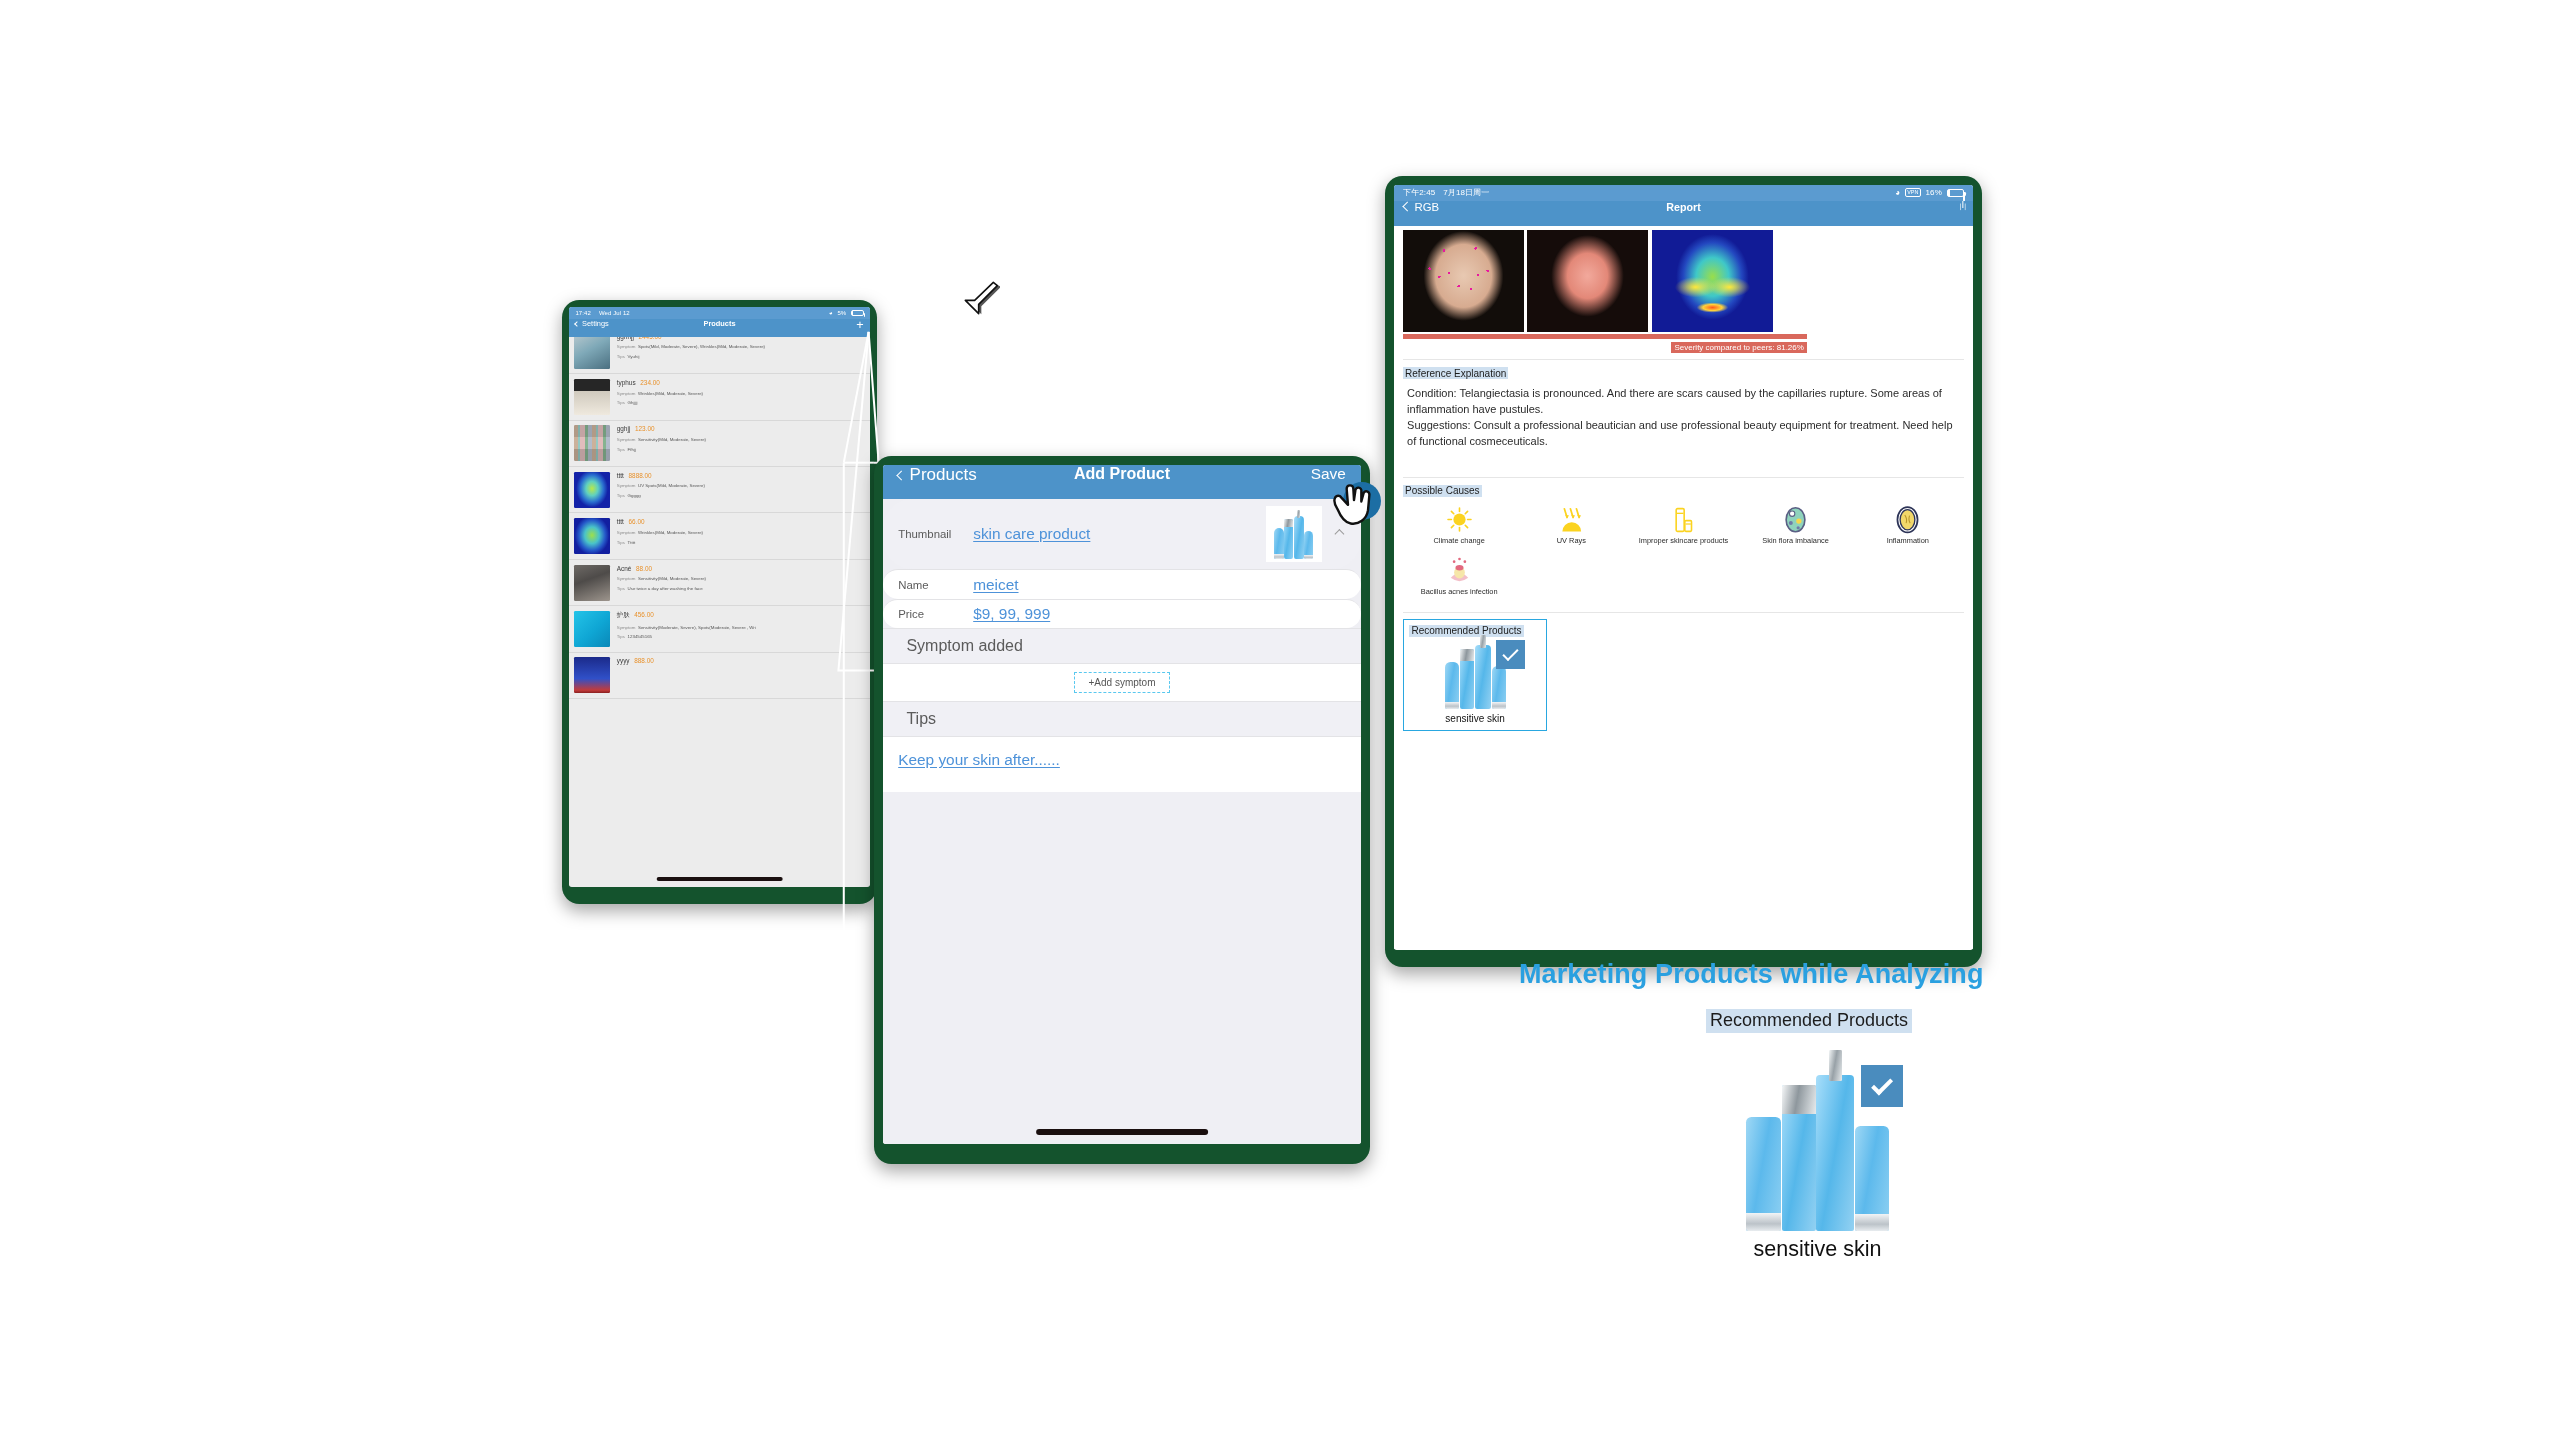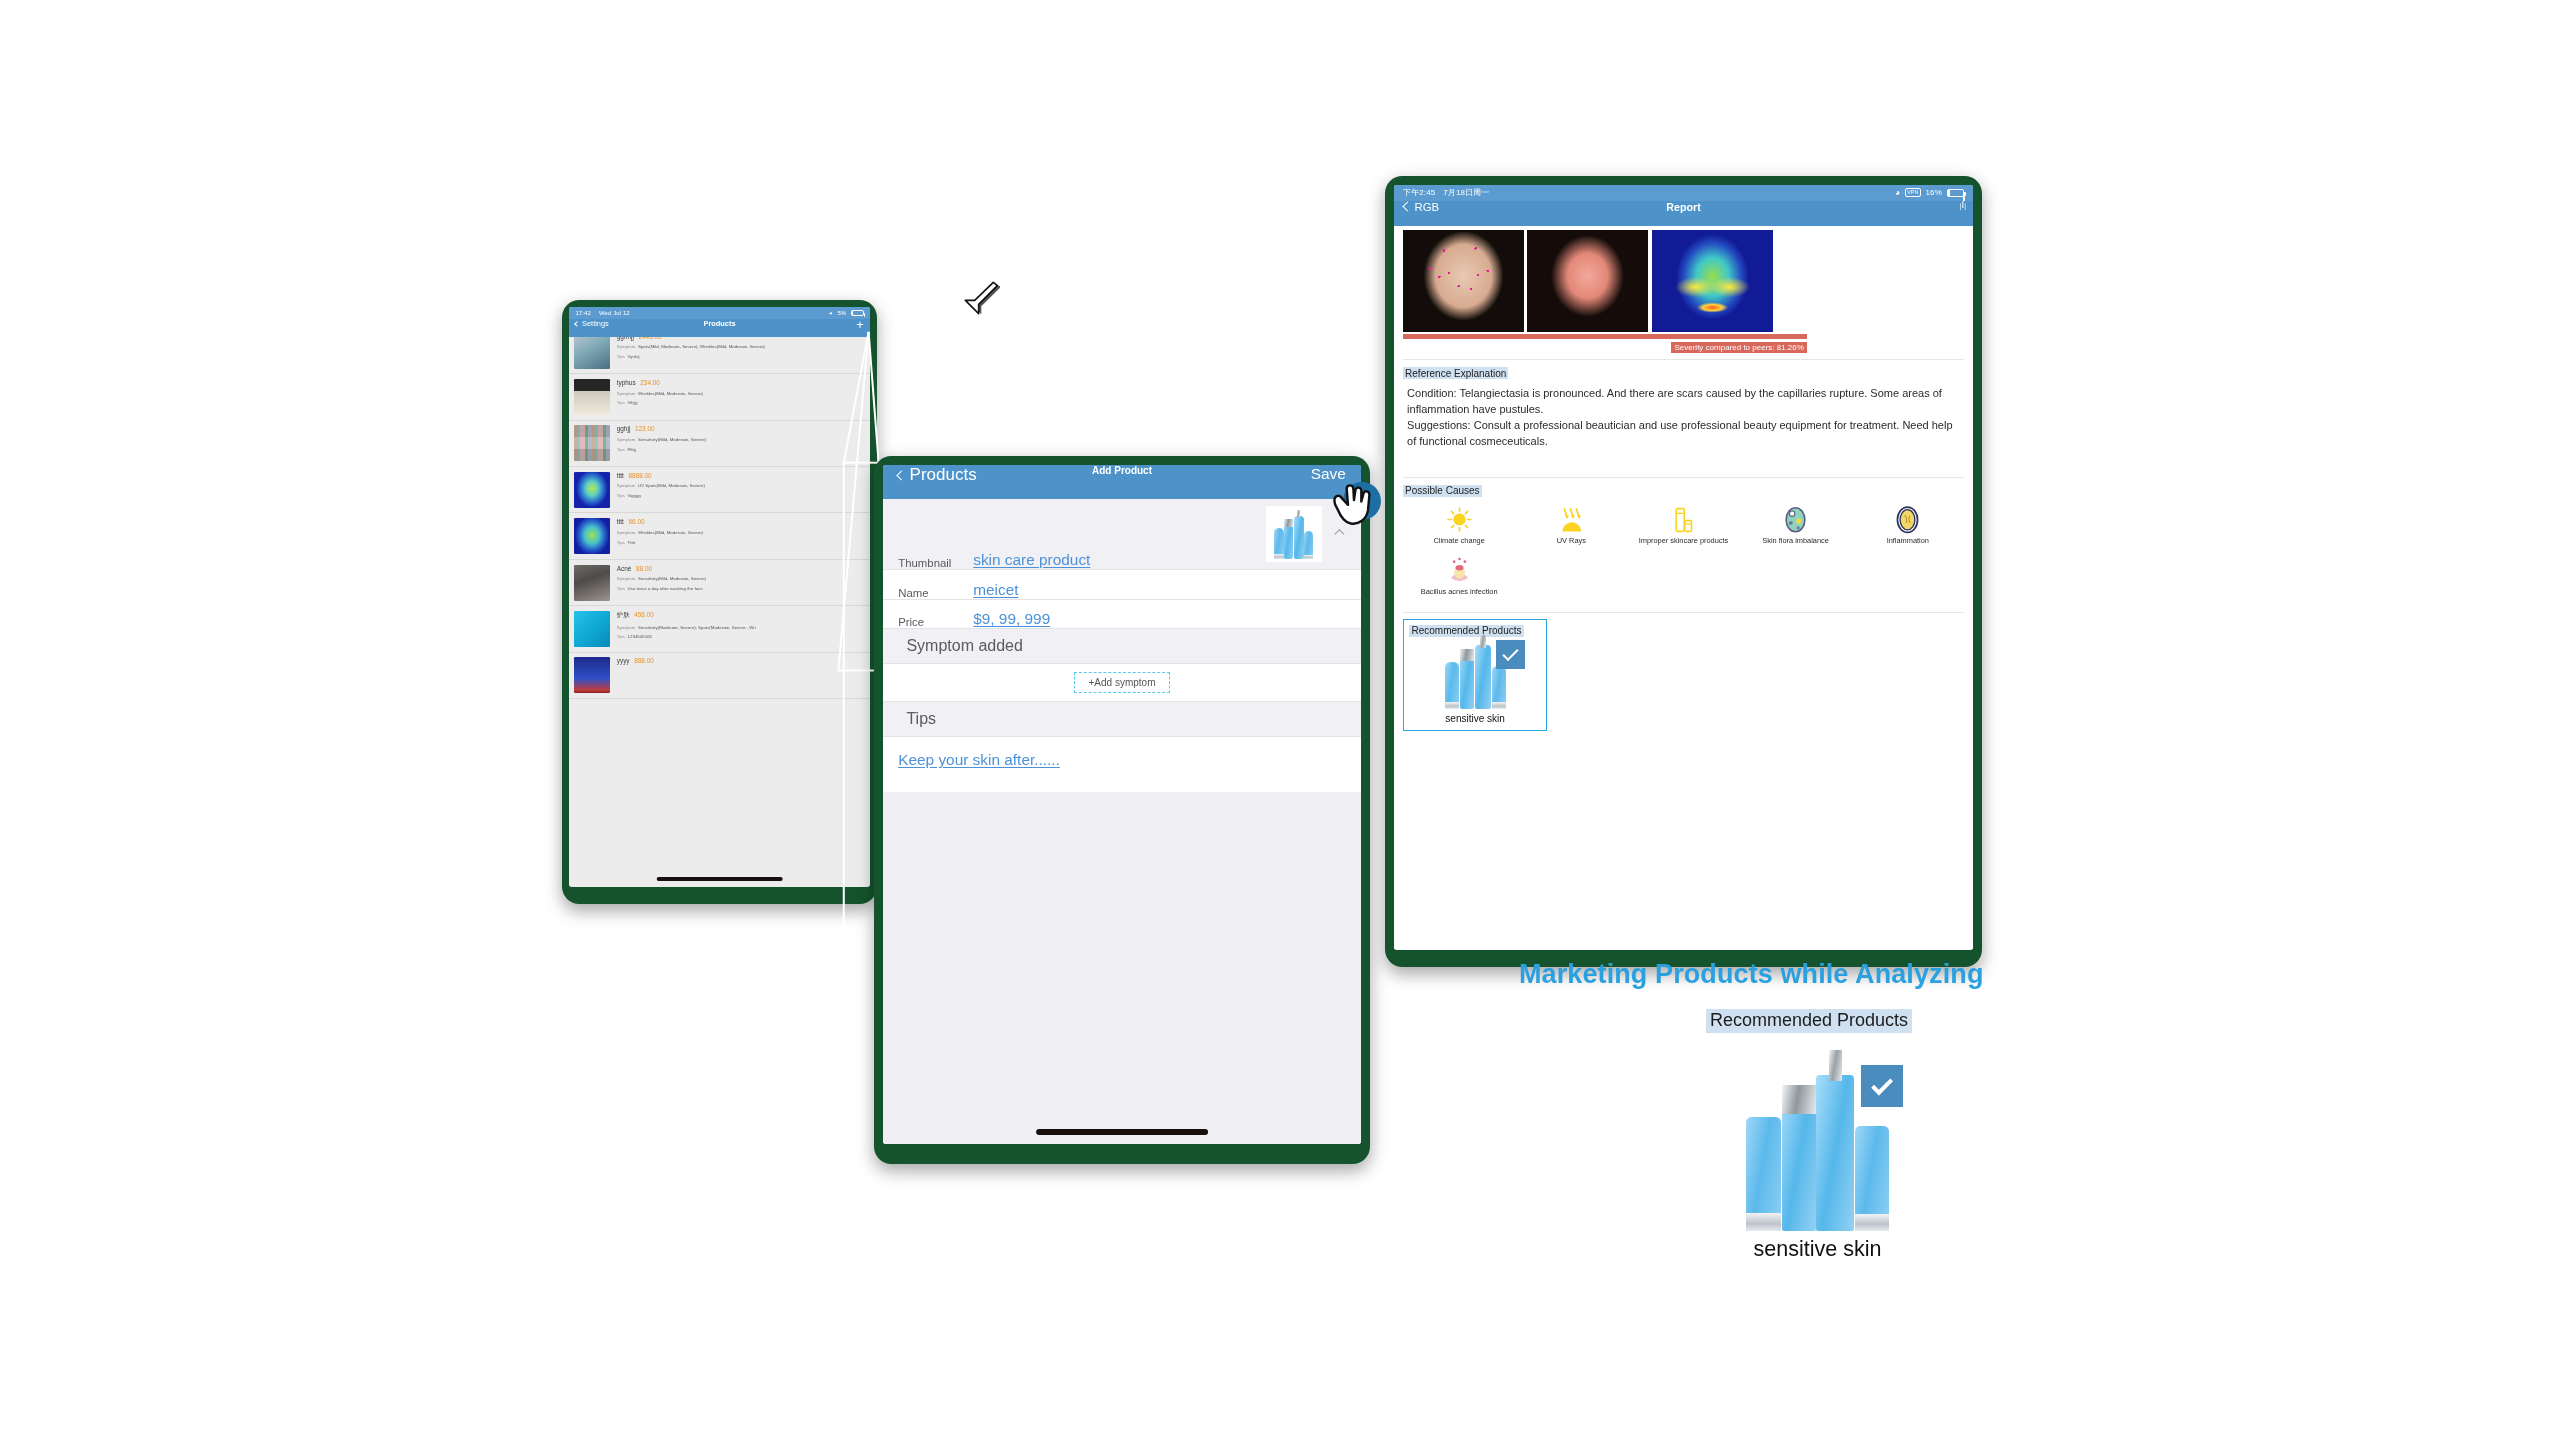--- a/index.html
+++ b/index.html
@@ -112,27 +112,27 @@
   .th-cyan  {background:linear-gradient(135deg,#24c4e8 0%,#0fa6d4 55%,#0a88b8 100%);}
   .th-blue  {background:linear-gradient(180deg,#1b2a8a 0%,#3050c8 60%,#c23b3b 92%,#8a2020 100%);}
 
   
   #tablet-addproduct{
     left: 874px; top: 456px; width: 496px; height: 708px;
     padding: 9.4px 9.4px 20px 9.4px;
   }
   #tablet-addproduct .screen{ background:#efeff4; }
   #tablet-addproduct .navbar{ height:34px; padding:0 14.8px; }
-  #tablet-addproduct .navbar .nav-title{ font-size:10px; font-weight:bold;}
+  #tablet-addproduct .navbar .nav-title{ font-size:16px; font-weight:bold;}
   #tablet-addproduct .navbar .nav-left{ font-size:17px; gap:4.7px; font-weight:400;}
   #tablet-addproduct .navbar .nav-right{ font-size:15.4px; }
 
   .form-row{
-    display:flex; align-items:flex-end; background:#fff;
-    padding: 0 14.8px; min-height:29.5px; position:relative;
+    display:flex; align-items:center; background:#fff;
+    padding: 0 14.8px; min-height:29.5px; position:relative;border-radius:30px;
   }
   .form-row + .form-row{ border-top:0.7px solid #e3e3e6;}
   .form-label{ width:75px; flex:0 0 75px; color:#5b5b5b; font-size:11.4px;}
   .form-value{
     color:#4d92d9; font-size:15.4px; text-decoration:underline;
     text-underline-offset:2px;
   }
   .row-thumbnail{ min-height:70px; background:#f0f0f5; }
   .thumb-preview{
     position:absolute; right:39px; top:6.7px; width:56px; height:56px;

